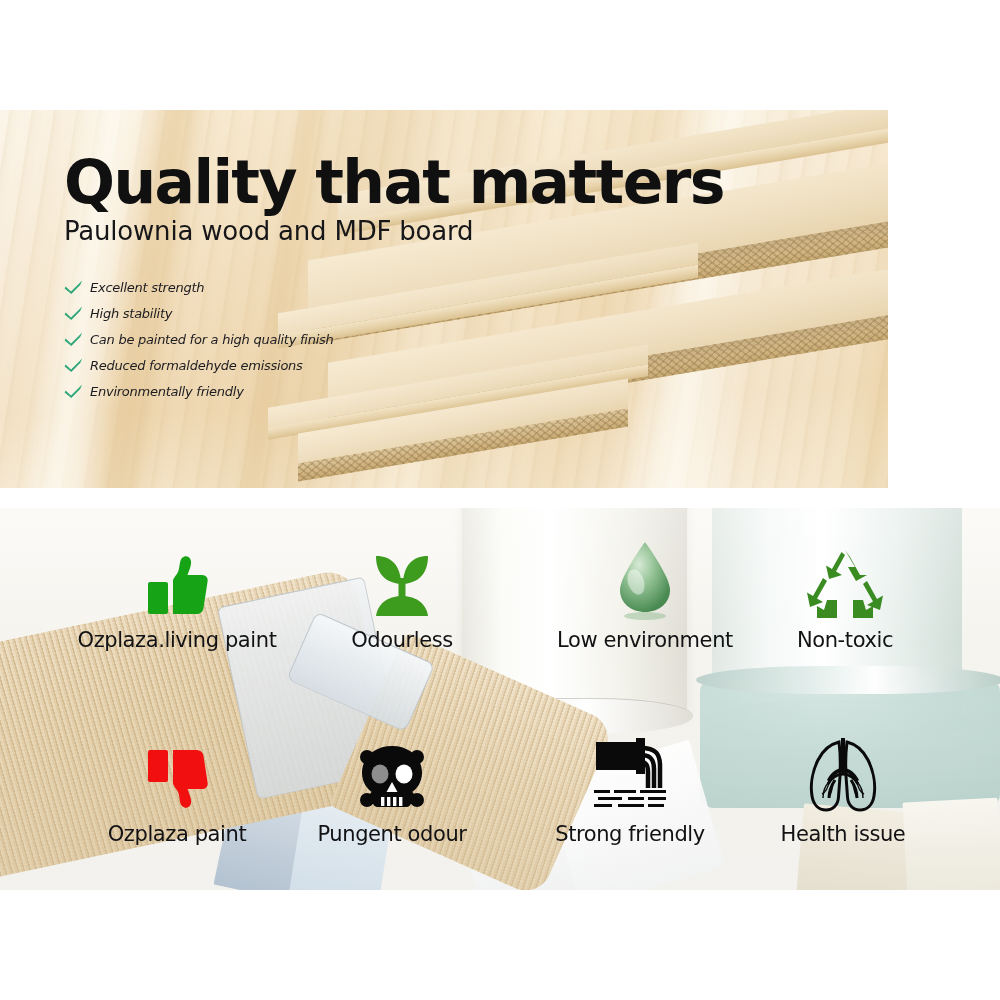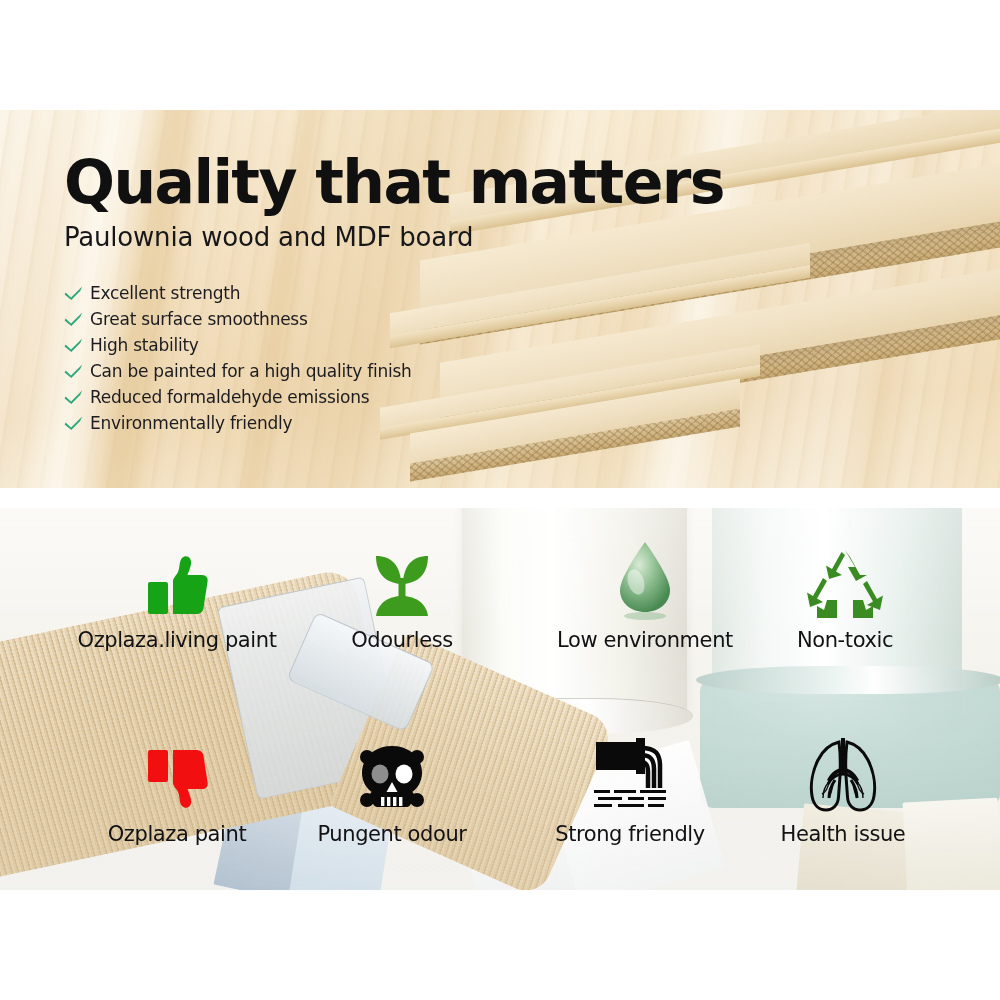--- a/index.html
+++ b/index.html
@@ -6,21 +6,21 @@
   html, body {
     width: 1000px; height: 1000px;
     background: #ffffff;
     font-family: "Liberation Sans", sans-serif;
     overflow: hidden;
   }
   .page { position: relative; width: 1000px; height: 1000px; background: #fff; }
 
   
   .panel-wood {
-    position: absolute; left: 0; top: 110px; width: 1000px; height: 378px;
+    position: absolute; left: 0; top: 110px; width: 888px; height: 378px;
     overflow: hidden;
     background: #f9a8d4;
   }
   .wood-base {
     position: absolute; inset: 0;
     background:
       linear-gradient(105deg,
         rgba(255,255,255,0.55) 0%,
         rgba(255,255,255,0.12) 14%,
         rgba(236,214,174,0.0) 26%,
@@ -87,29 +87,29 @@
   }
 
   
   .wood-copy { position: absolute; left: 64px; top: 42px; width: 640px; }
   .headline {
     font-size: 60px; font-weight: 700; color: #101010;
     letter-spacing: -1.6px; line-height: 1.0; white-space: nowrap;
     font-family: "DejaVu Sans", sans-serif;
   }
   .subhead {
-    margin-top: 10px; font-size: 26px; color: #17171a; letter-spacing: -0.2px;
+    margin-top: 4px; font-size: 26px; color: #17171a; letter-spacing: -0.2px;
     font-family: "DejaVu Sans", sans-serif; white-space: nowrap;
   }
   .bullets { margin-top: 28px; }
   .bullet { display: flex; align-items: center; height: 26px; }
   .bullet .tick { width: 26px; flex: 0 0 26px; display: flex; align-items: center; }
   .bullet .txt {
-    font-size: 17px; color: #1c1c20; letter-spacing: -0.25px;
-    font-family: "DejaVu Sans", sans-serif; white-space: nowrap;
+    font-size: 13px; color: #1c1c20; letter-spacing: -0.25px;
+    font-family: "DejaVu Sans", sans-serif; white-space: nowrap; font-style: italic;
   }
 
   
   .panel-paint {
     position: absolute; left: 0; top: 508px; width: 1000px; height: 382px;
     overflow: hidden; background: #f3f2ee;
   }
   .scene { position: absolute; inset: 0; }
   .scene-bg {
     position: absolute; inset: 0;
@@ -287,28 +287,20 @@
               </svg>
           </span>
           <span class="txt">Excellent strength</span>
         </div>
         <div class="bullet">
           <span class="tick">
             <svg width="20" height="16" viewBox="0 0 20 16">
                 <path d="M1.6 7.4 L7 12.6 L18.2 1.4 L16.2 5.9 L7.3 15.1 L0.6 9.6 Z" fill="#2ea87a"></path>
               </svg>
           </span>
-          <span class="txt">Great surface smoothness</span>
-        </div>
-        <div class="bullet">
-          <span class="tick">
-            <svg width="20" height="16" viewBox="0 0 20 16">
-                <path d="M1.6 7.4 L7 12.6 L18.2 1.4 L16.2 5.9 L7.3 15.1 L0.6 9.6 Z" fill="#2ea87a"></path>
-              </svg>
-          </span>
           <span class="txt">High stability</span>
         </div>
         <div class="bullet">
           <span class="tick">
             <svg width="20" height="16" viewBox="0 0 20 16">
                 <path d="M1.6 7.4 L7 12.6 L18.2 1.4 L16.2 5.9 L7.3 15.1 L0.6 9.6 Z" fill="#2ea87a"></path>
               </svg>
           </span>
           <span class="txt">Can be painted for a high quality finish</span>
         </div>

